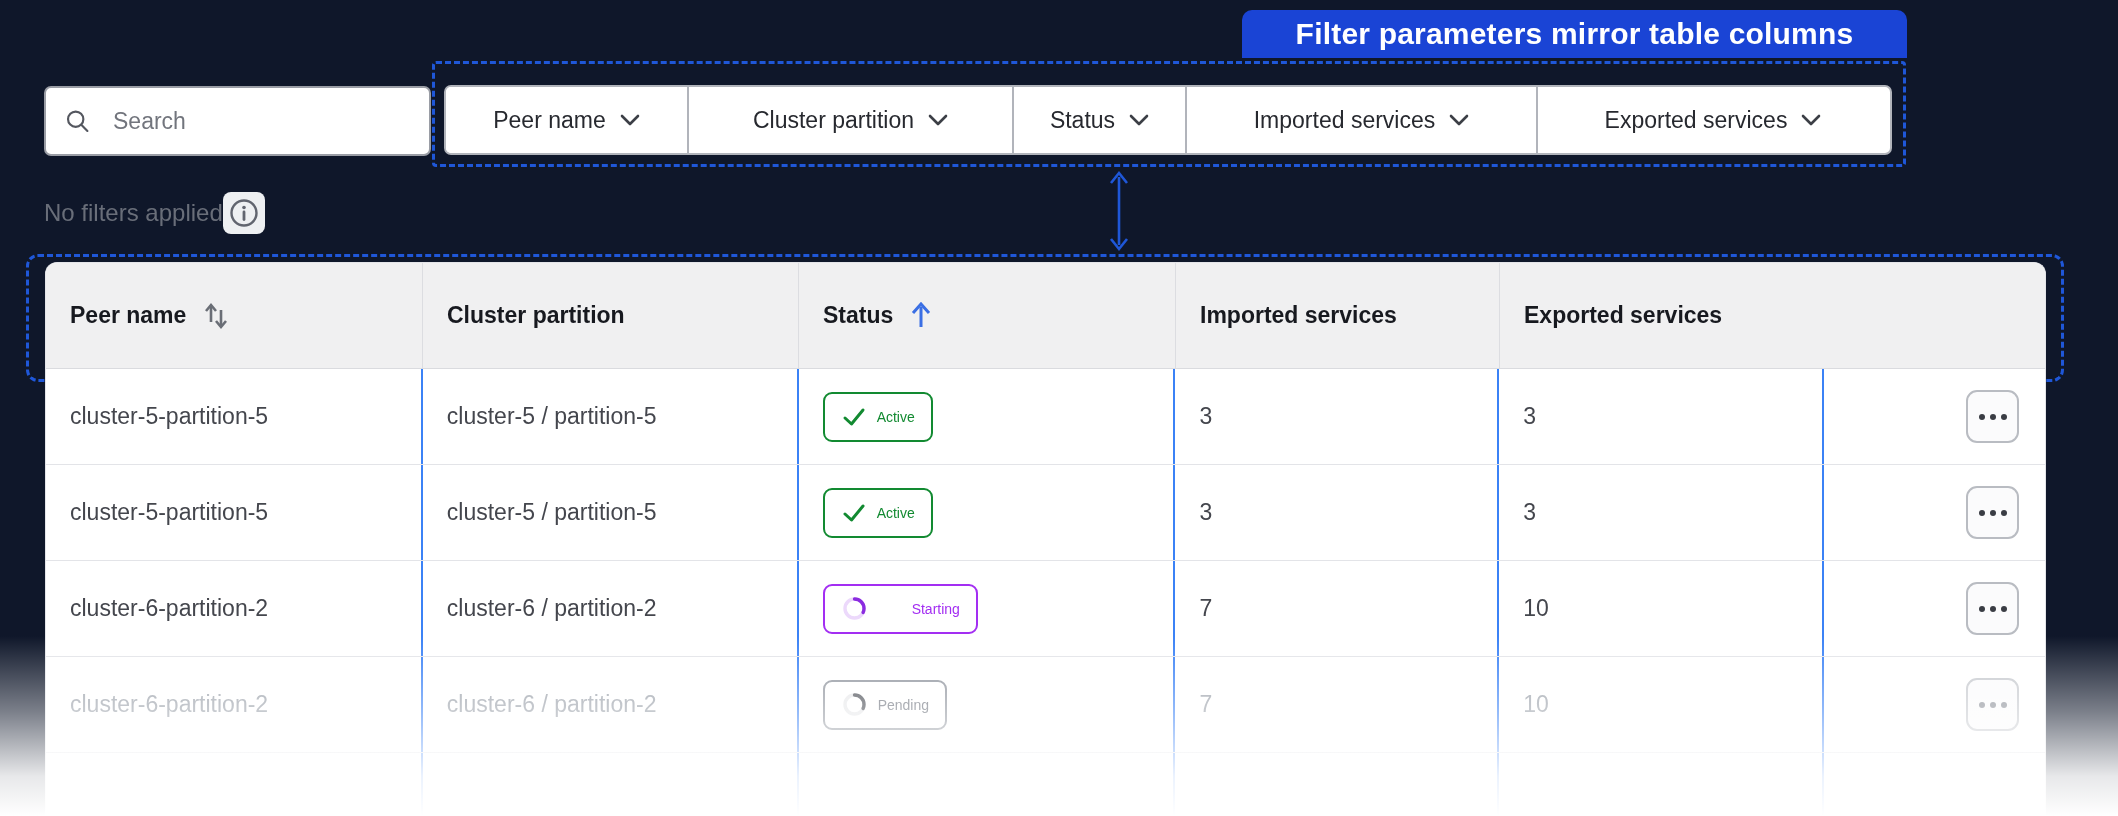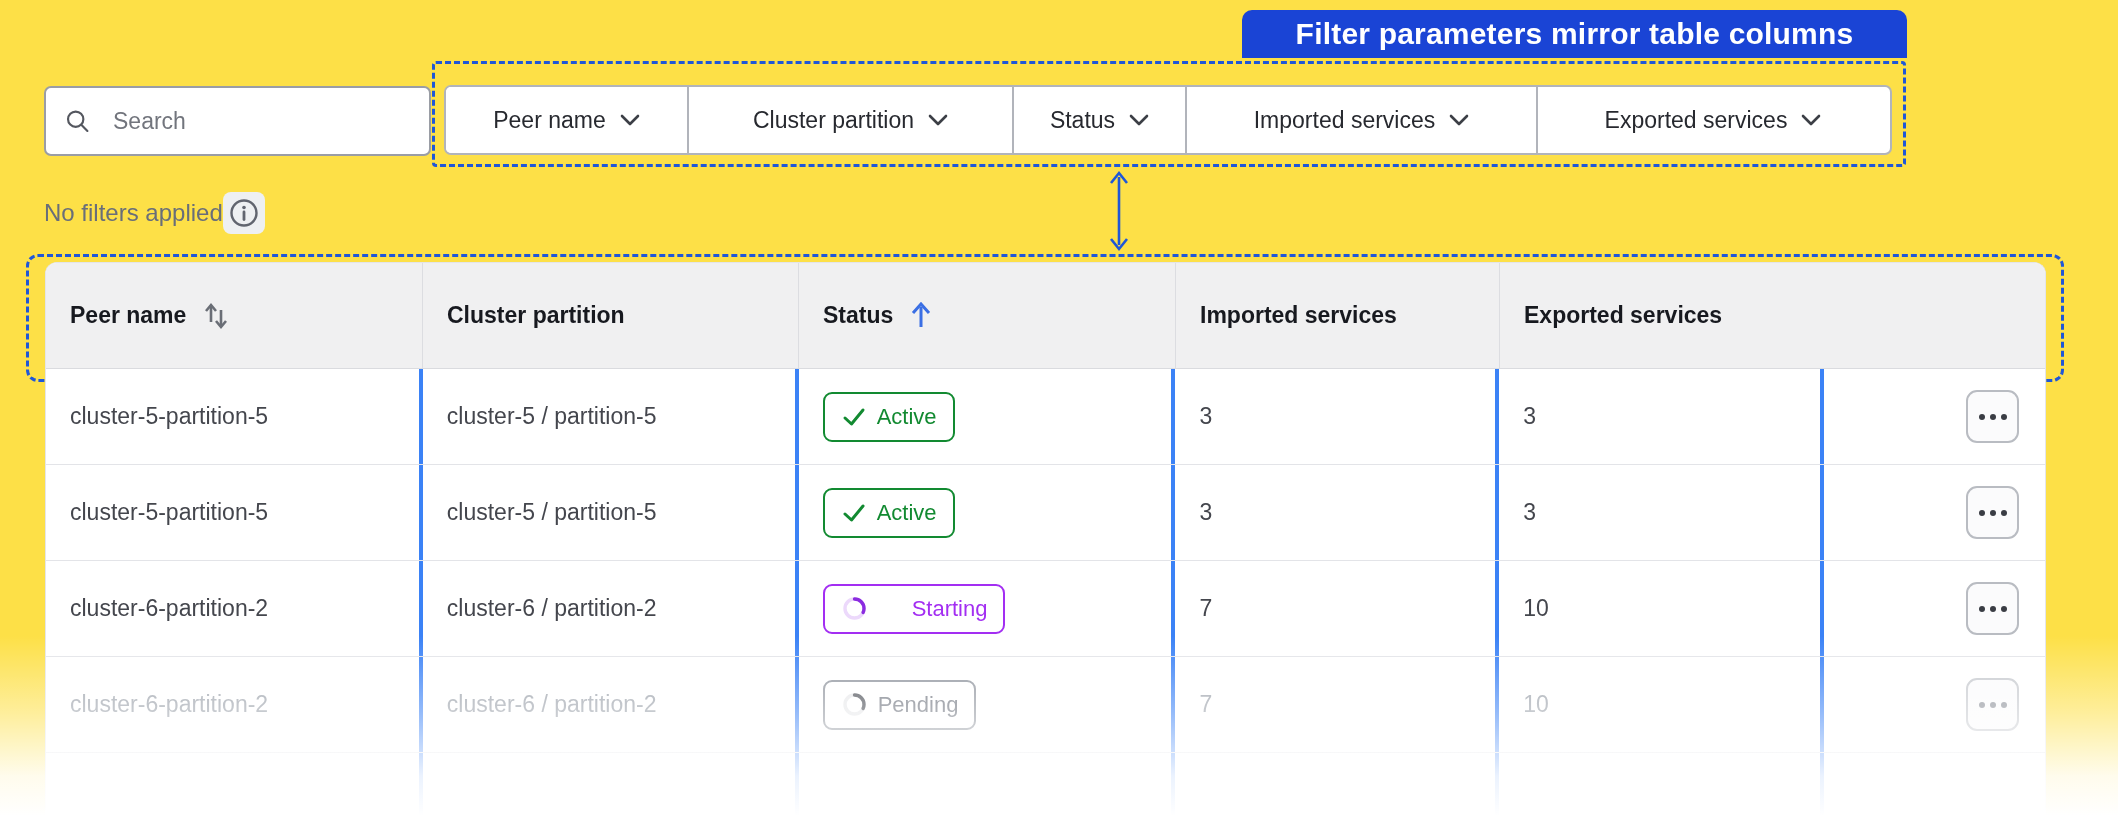--- a/index.html
+++ b/index.html
@@ -1,18 +1,18 @@
 <!DOCTYPE html>
 <html><head>
 <meta charset="utf-8">
 <style>
   html,body{margin:0;padding:0;background:#fff;}
   *{box-sizing:border-box;}
   .stage{
-    position:relative;width:2118px;height:816px;background:#fde047;overflow:hidden;
+    position:relative;width:2118px;height:816px;background:#0f172a;overflow:hidden;
     font-family:"Liberation Sans", sans-serif;color:#44464d;
   }
   
   .banner{
     position:absolute;left:1242px;top:10px;width:665px;height:48px;
     background:#1a44d5;color:#fff;font-size:30px;font-weight:700;
     display:flex;align-items:center;justify-content:center;
     border-radius:10px 10px 0 0;letter-spacing:.2px;white-space:nowrap;
   }
   
@@ -65,29 +65,29 @@
   .th{
     display:flex;align-items:center;gap:16px;padding-left:24px;
     font-size:23px;font-weight:700;color:#17191f;border-right:1px solid #dcdde1;
   }
   .th:last-child,.td:last-child{border-right:none;}
   .th.right{justify-content:flex-end;padding-right:26px;padding-left:0;}
   .cw0{width:377px;}.cw1{width:376px;}.cw2{width:377px;}.cw3{width:324px;}.cw4{width:325px;}.cw5{width:221px;}
   .row{height:96px;border-bottom:1px solid #e3e4e8;}
   .td{
     display:flex;align-items:center;padding-left:24px;font-size:23px;color:#44464d;
-    border-right:4px solid #3b82f6;
+    border-right:2px solid #3b82f6;
   }
   .td.actions{justify-content:flex-end;padding-right:26px;padding-left:0;}
   .row--muted .td{color:#9aa0a9;}
   .ghost{height:64px;border-bottom:none;}
   
   .badge{
     display:inline-flex;align-items:center;gap:10px;height:50px;padding:0 16px;
-    border-radius:9px;border:2px solid;font-size:22px;font-weight:500;background:#fff;white-space:nowrap;
+    border-radius:9px;border:2px solid;font-size:14px;font-weight:500;background:#fff;white-space:nowrap;
   }
   .badge--success{border-color:#128a31;color:#128a31;}
   .badge--progress{border-color:#a32ef2;color:#a32ef2;gap:44px;}
   .badge--neutral{border-color:#8f949d;color:#70757f;}
   
   .kebab{
     width:53px;height:53px;border-radius:11px;background:#fbfbfc;
     border:2px solid #b9bcc2;display:flex;align-items:center;justify-content:center;
     gap:5px;cursor:pointer;padding:0;
   }

